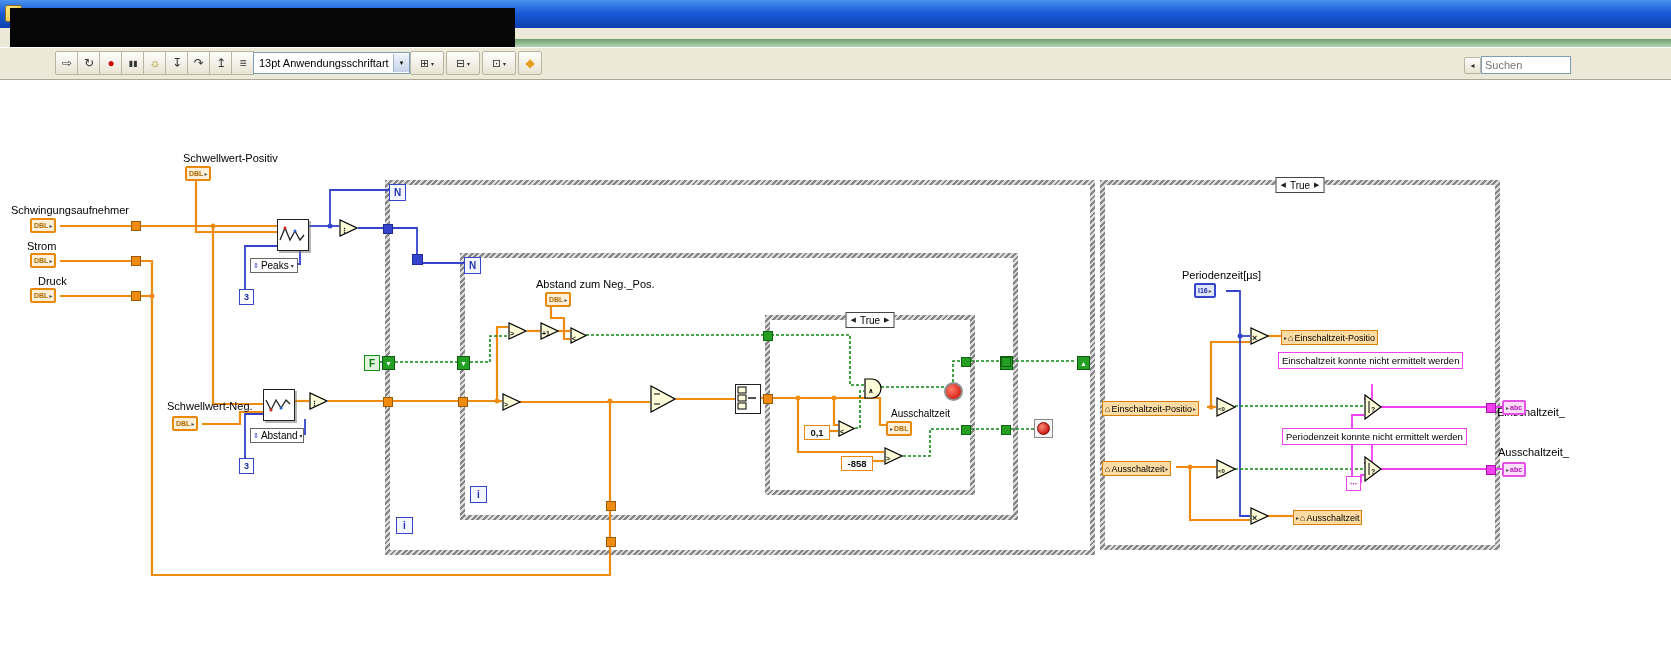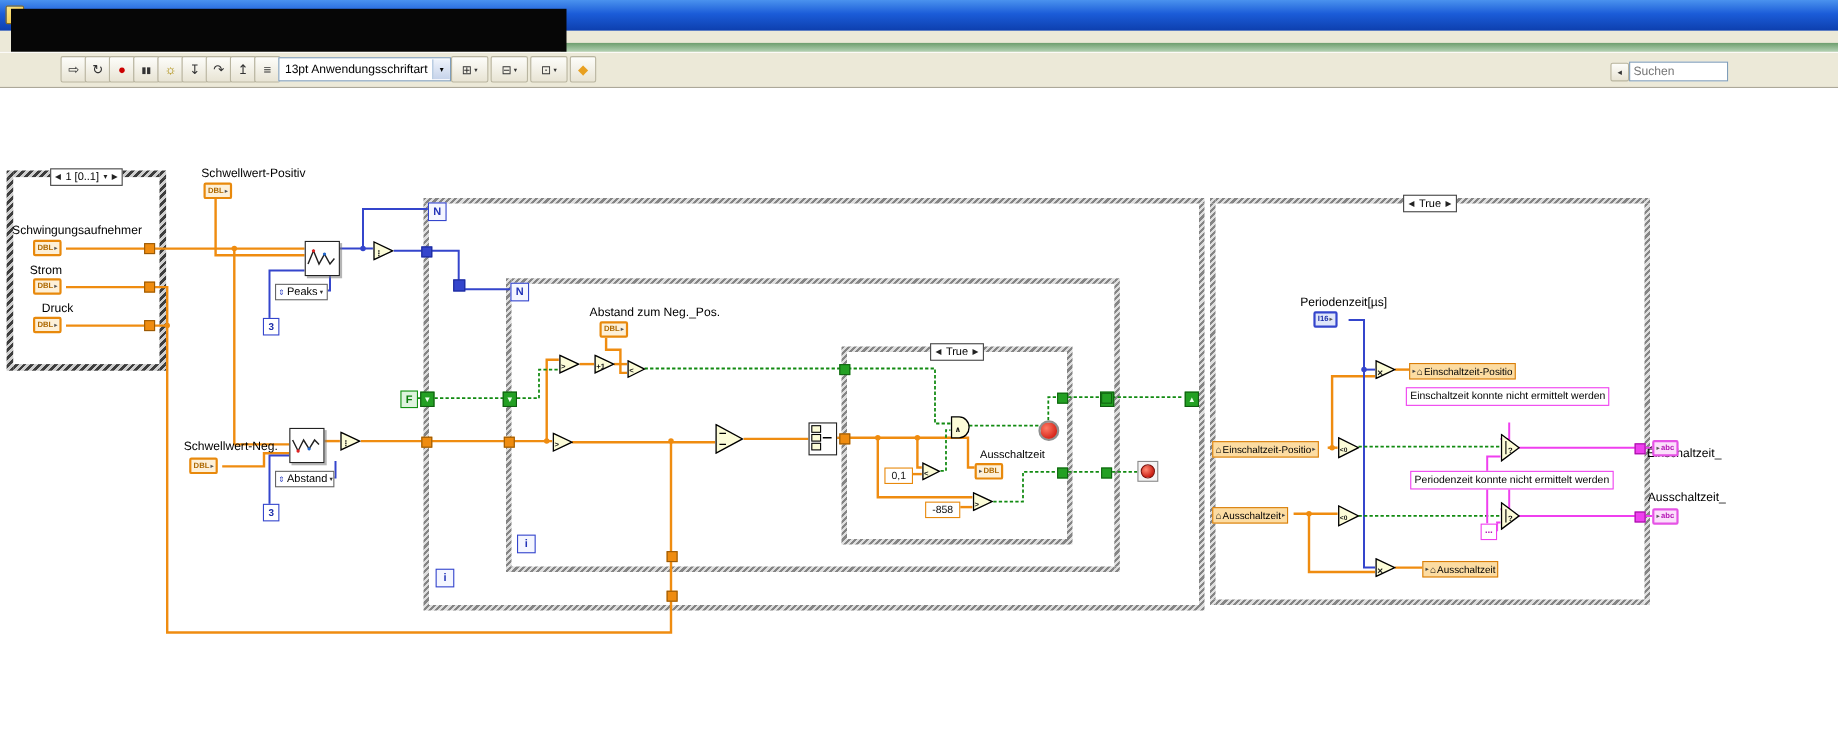--- a/index.html
+++ b/index.html
@@ -41,21 +41,21 @@
   
   .lbl{position:absolute;font-size:11px;white-space:nowrap;z-index:3}
   .term{position:absolute;height:11px;border:2px solid #e8890c;border-radius:2px;background:#fdf0d8;
         color:#ad6800;font-size:7px;font-weight:bold;display:flex;align-items:center;gap:1px;
         padding:0 2px;z-index:3;line-height:1}
   .term .ar{color:#555;font-size:6px;font-weight:normal}
   .term.blue{border-color:#3445cc;background:#dfe6fa;color:#1c2da8}
   .term.pink{border-color:#e553e5;background:#fbdffb;color:#b517b5}
   .numc{position:absolute;border:1.5px solid #3445cc;background:#fff;color:#1c2da8;font-size:9px;
         font-weight:bold;display:flex;align-items:center;justify-content:center;z-index:3}
-  .numc.or{border-color:#e8890c;color:#111;font-weight:normal;font-size:9.5px}
+  .numc.or{border-color:#e8890c;color:#111;font-weight:bold;font-size:9.5px}
   .numc.pk{border-color:#ef3fef;color:#b517b5;font-size:7px}
   .boolc{position:absolute;width:14px;height:14px;border:1.5px solid #119111;background:#dff3df;
          color:#0c7c0c;font-weight:bold;font-size:10px;display:flex;align-items:center;justify-content:center;z-index:3}
   .enumc{position:absolute;height:13px;border:1px solid #666;background:#fff;display:flex;
          align-items:center;font-size:10px;padding:0 2px;gap:2px;z-index:3;white-space:nowrap}
   .enumc .ud{color:#2a3cc0;font-size:7px}
   .enumc .dn{font-size:6px;color:#333}
   .localv{position:absolute;height:13px;background:#fcdca2;border:1.4px solid #d97e08;display:flex;
           align-items:center;font-size:9px;padding:0 2px;gap:1px;white-space:nowrap;z-index:3}
   .localv .hs{font-size:9px}
@@ -143,28 +143,20 @@
   <div class="tbtn" style="left:518px;color:#e8a020">
       <span>◆</span>
     </div>
   <div class="tbtn" style="left:1464px;top:57px;width:15px;height:15px;font-size:8px">
       <span>◂</span>
     </div>
   <input class="searchin" style="left: 1481px; width: 82px;" placeholder="Suchen">
 
   <div class="canvas"></div>
 
-  <div class="struct seqframe" style="left:6px;top:155px;width:133px;height:170px">
-    <div class="case-sel">
-      <span class="ca">◀</span>
-      <span>1 [0..1]</span>
-      <span class="ca">▾</span>
-      <span class="ca">▶</span>
-    </div>
-  </div>
 
   <div class="struct" style="left:385px;top:180px;width:700px;height:365px"></div>
   <div class="struct" style="left:460px;top:253px;width:548px;height:257px"></div>
 
   <div class="struct" style="left:765px;top:315px;width:200px;height:170px">
     <div class="case-sel">
       <span class="ca">◀</span>
       <span>True</span>
       <span class="ca">▶</span>
     </div>

